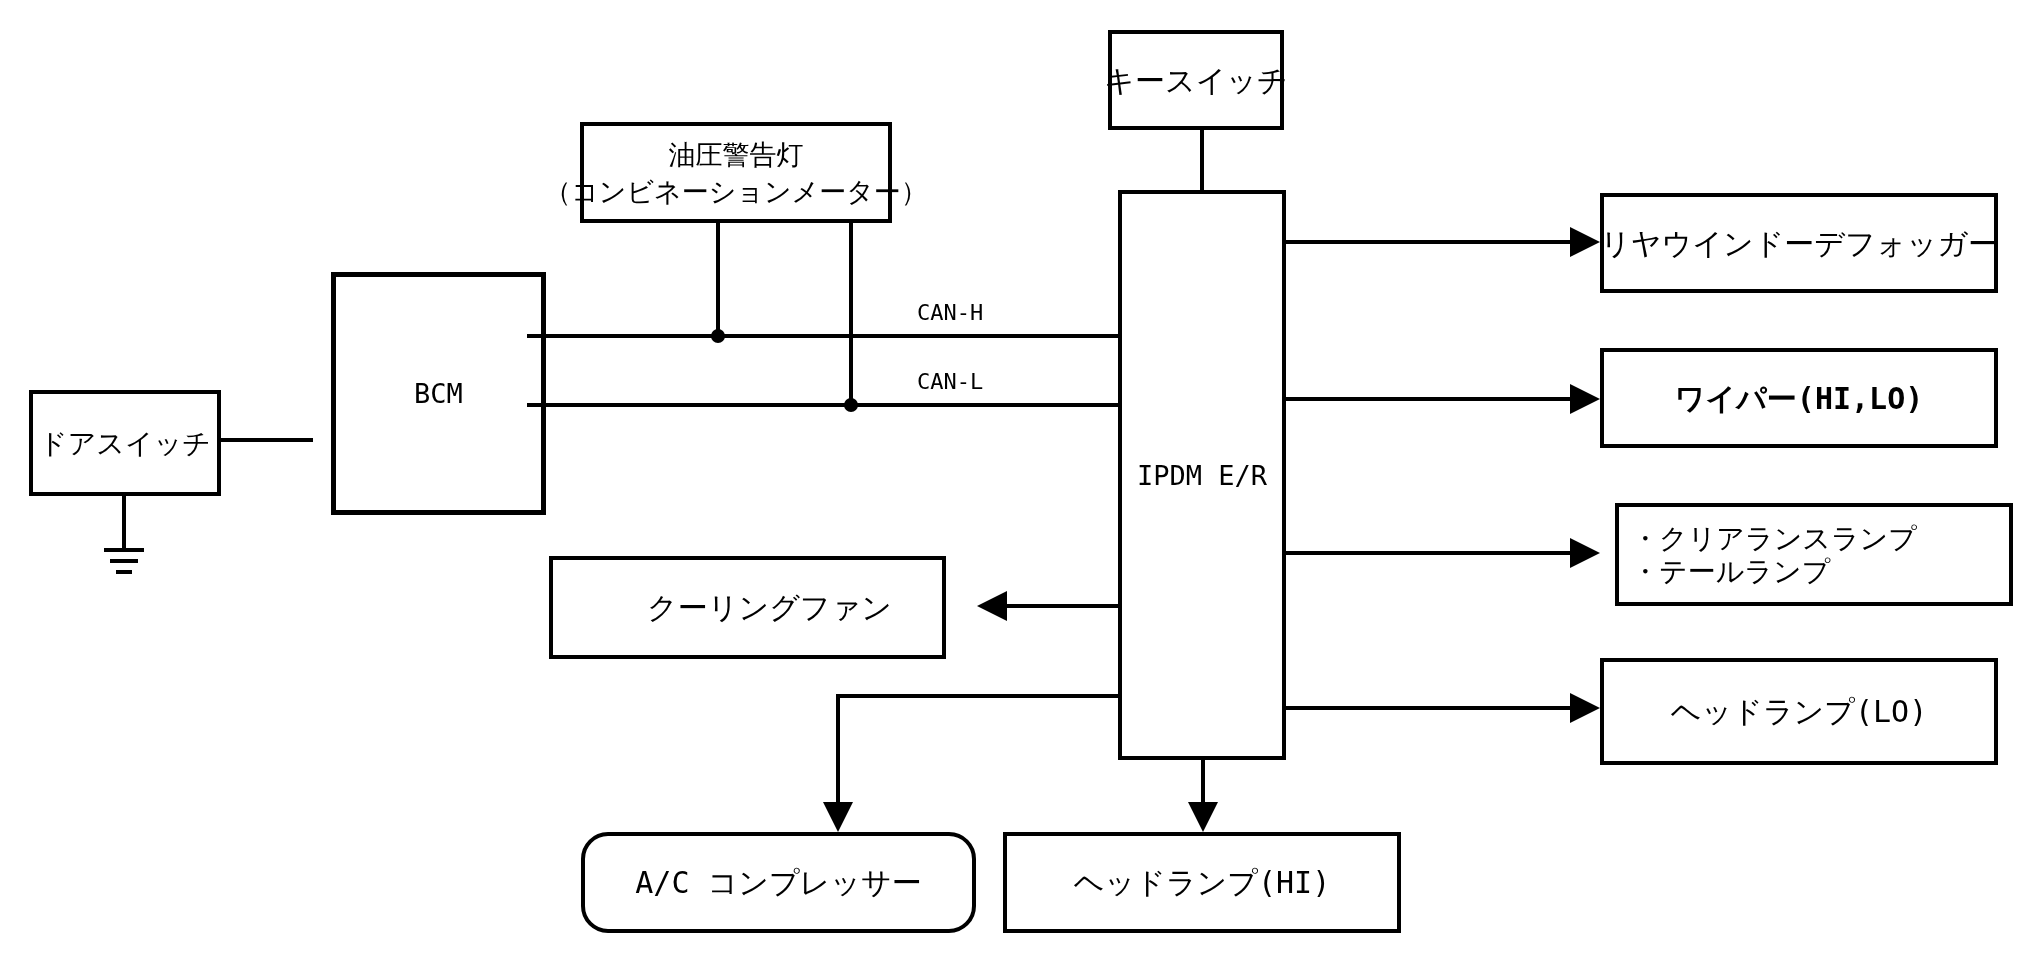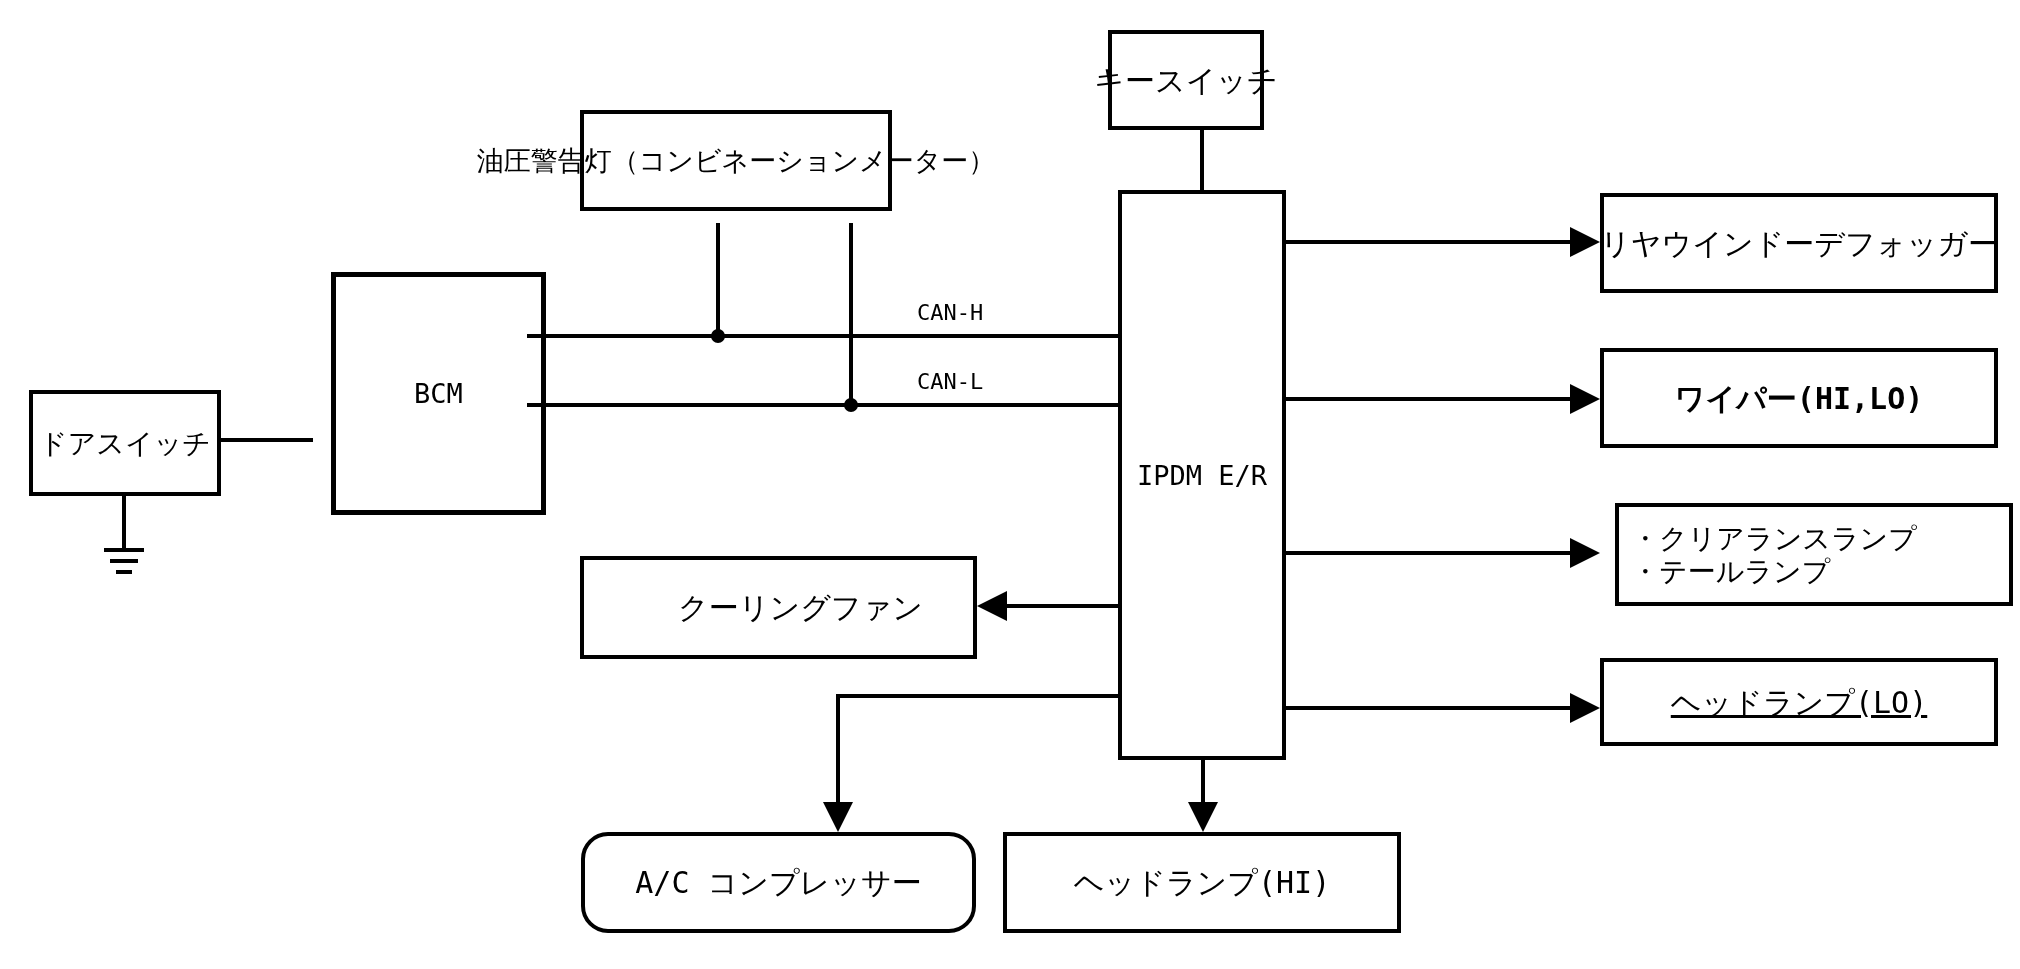--- a/index.html
+++ b/index.html
@@ -28,25 +28,25 @@
   .arrow.right{border-left:30px solid #000;border-top:15px solid transparent;border-bottom:15px solid transparent;}
   .arrow.left{border-right:30px solid #000;border-top:15px solid transparent;border-bottom:15px solid transparent;}
   .arrow.down{border-top:30px solid #000;border-left:15px solid transparent;border-right:15px solid transparent;}
   .buslabel{
     position:absolute;width:140px;font-size:22px;
   }
 </style>
 </head>
 <body>
 
-<div class="box" style="left:1108px;top:30px;width:156px;height:100px;">
+<div class="box" style="left:1108px;top:30px;width:176px;height:100px;">
   <span>キースイッチ</span>
 </div>
 
-<div class="box small" style="left:580px;top:110px;width:312px;height:101px;flex-direction:row;">
+<div class="box small" style="left:580px;top:122px;width:312px;height:101px;flex-direction:column;">
   <span>油圧警告灯</span>
   <span>（コンビネーションメーター）</span>
 </div>
 
 <div class="box" style="left:29px;top:390px;width:192px;height:106px;font-size:28px;">
   <span>ドアスイッチ</span>
 </div>
 
 <div class="box latin" style="left:331px;top:272px;width:215px;height:243px;border-width:5px;align-items:center;">
   <span>BCM</span>
@@ -62,25 +62,25 @@
 
 <div class="box" style="left:1600px;top:348px;width:398px;height:100px;font-weight:bold;">
   <span>ワイパー(HI,LO)</span>
 </div>
 
 <div class="box list" style="left:1600px;top:503px;width:398px;height:103px;margin-left:15px;">
   <span>・クリアランスランプ</span>
   <span>・テールランプ</span>
 </div>
 
-<div class="box" style="left:1600px;top:658px;width:398px;height:88px;text-decoration:underline;">
+<div class="box" style="left:1600px;top:658px;width:398px;height:107px;">
   <span>ヘッドランプ(LO)</span>
 </div>
 
-<div class="box" style="left:580px;top:556px;width:397px;height:103px;padding-left:44px;">
+<div class="box" style="left:549px;top:556px;width:397px;height:103px;padding-left:44px;">
   <span>クーリングファン</span>
 </div>
 
 <div class="box" style="left:581px;top:832px;width:395px;height:101px;border-radius:27px;">
   <span>A/C コンプレッサー</span>
 </div>
 
 <div class="box" style="left:1003px;top:832px;width:398px;height:101px;">
   <span>ヘッドランプ(HI)</span>
 </div>

